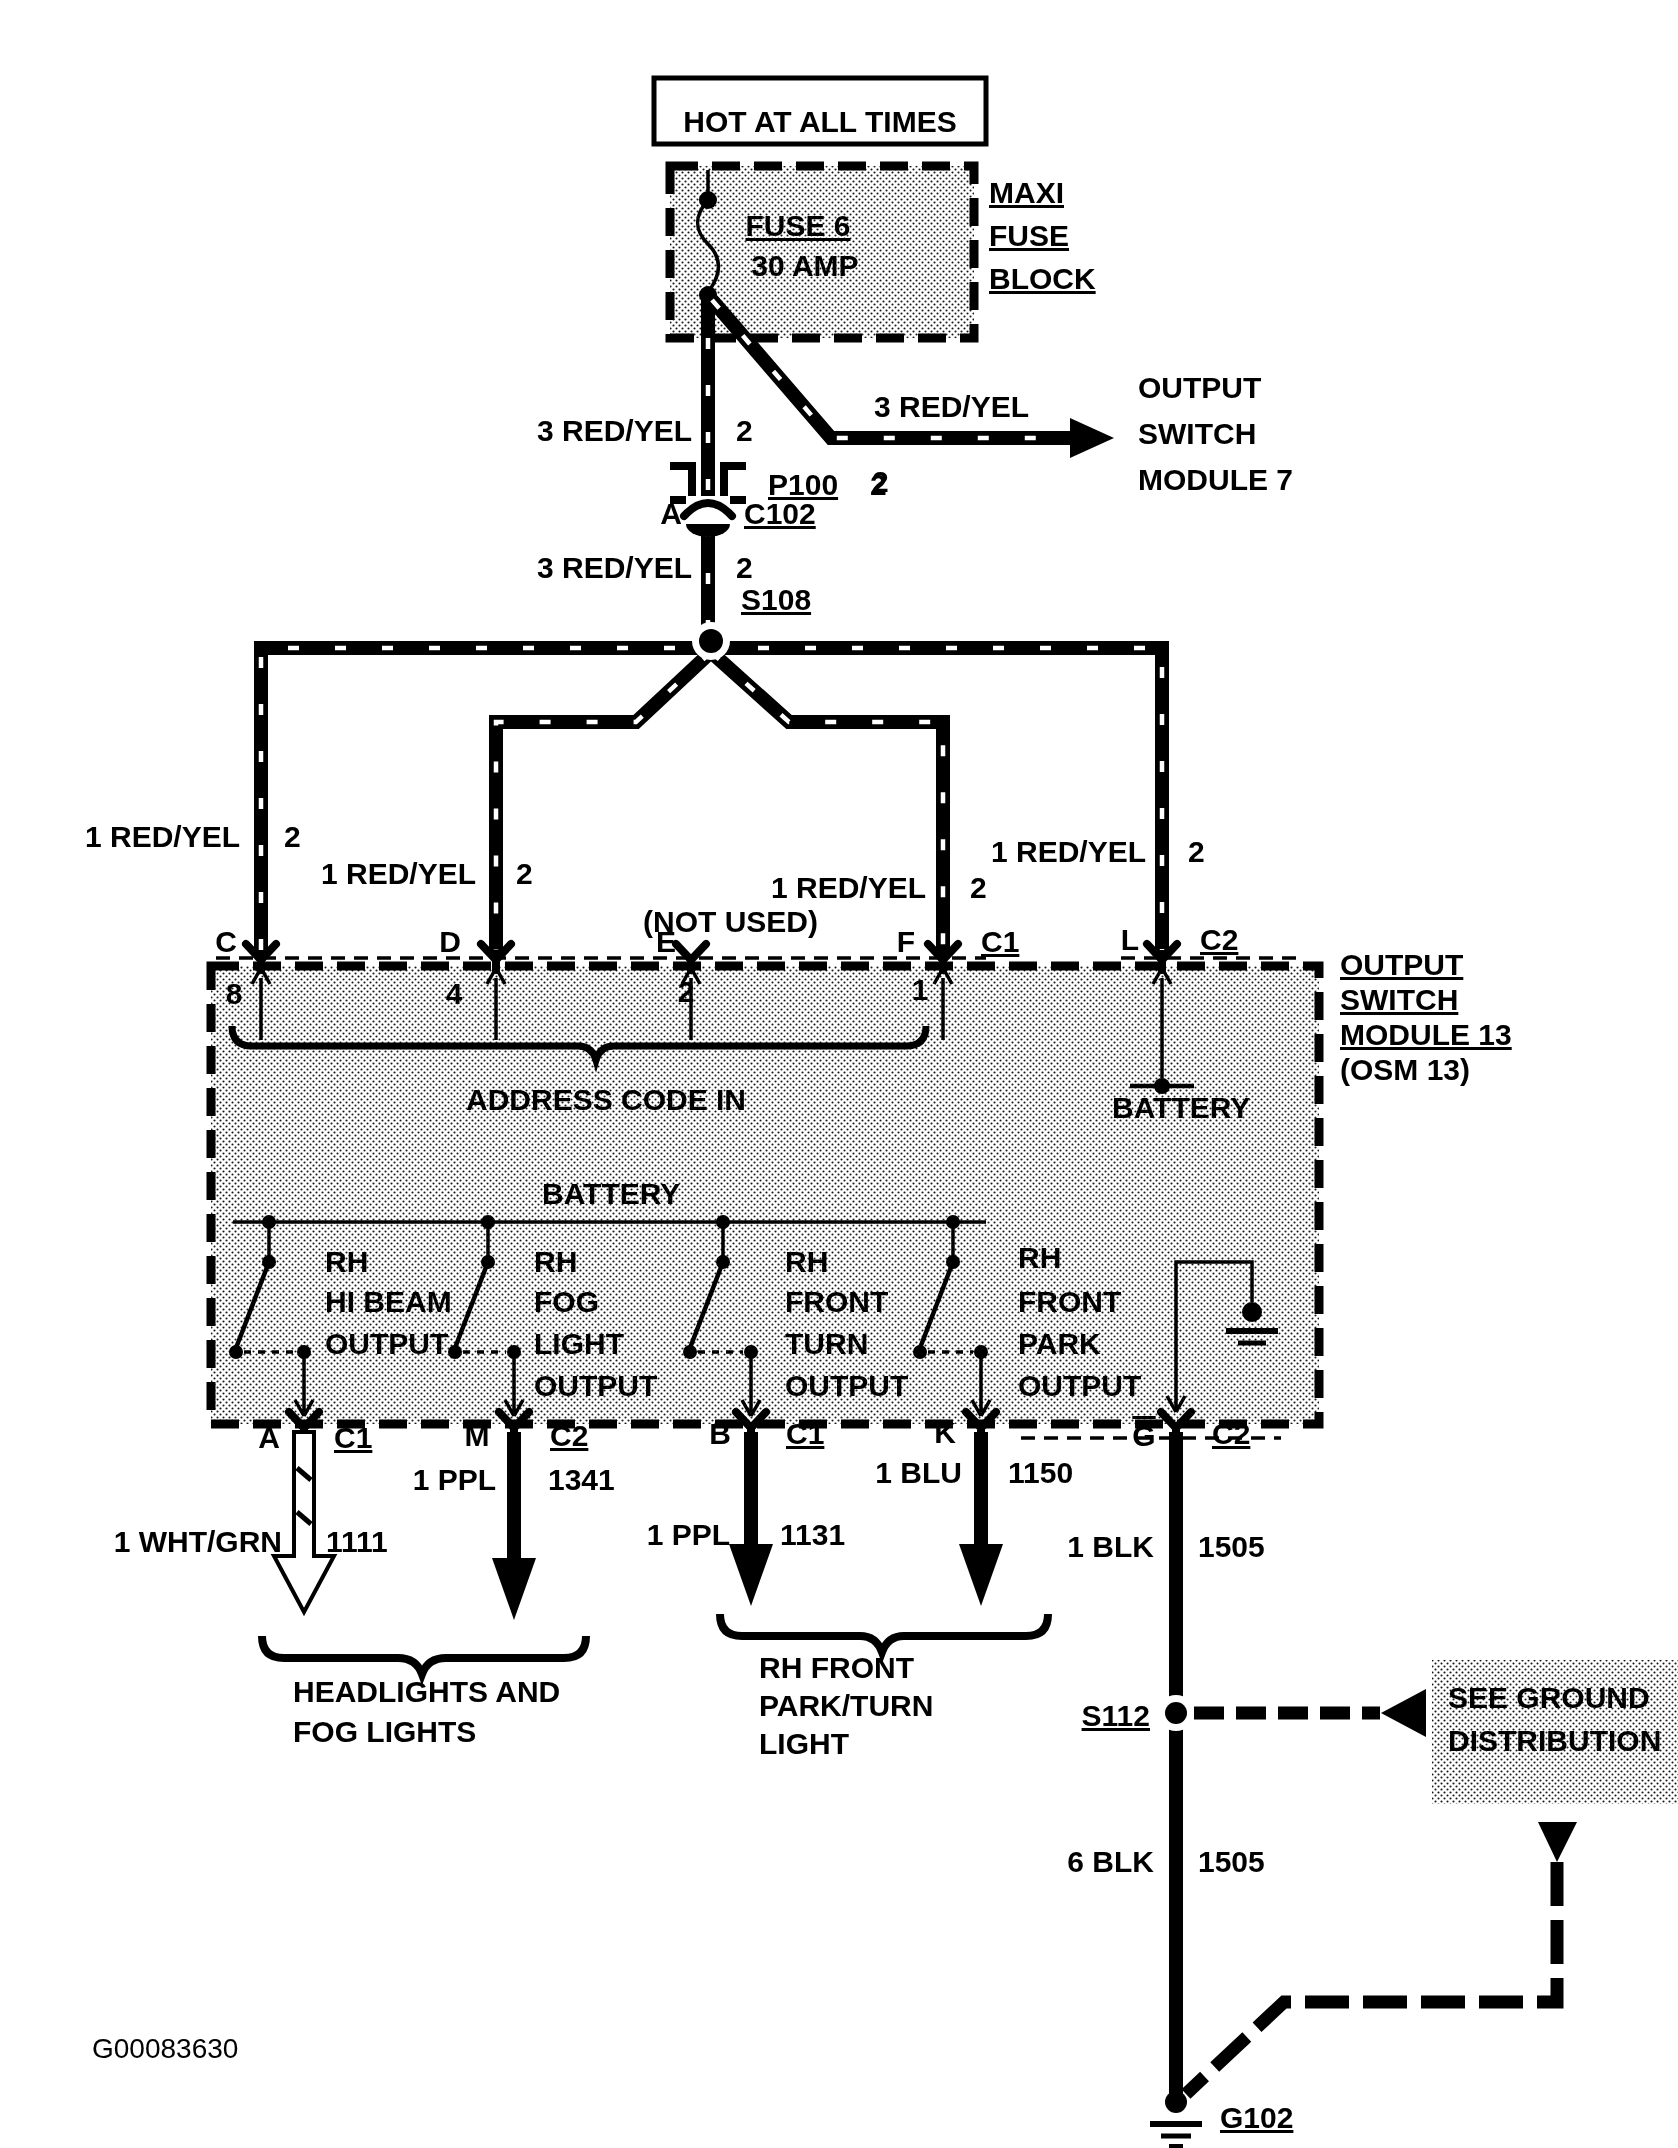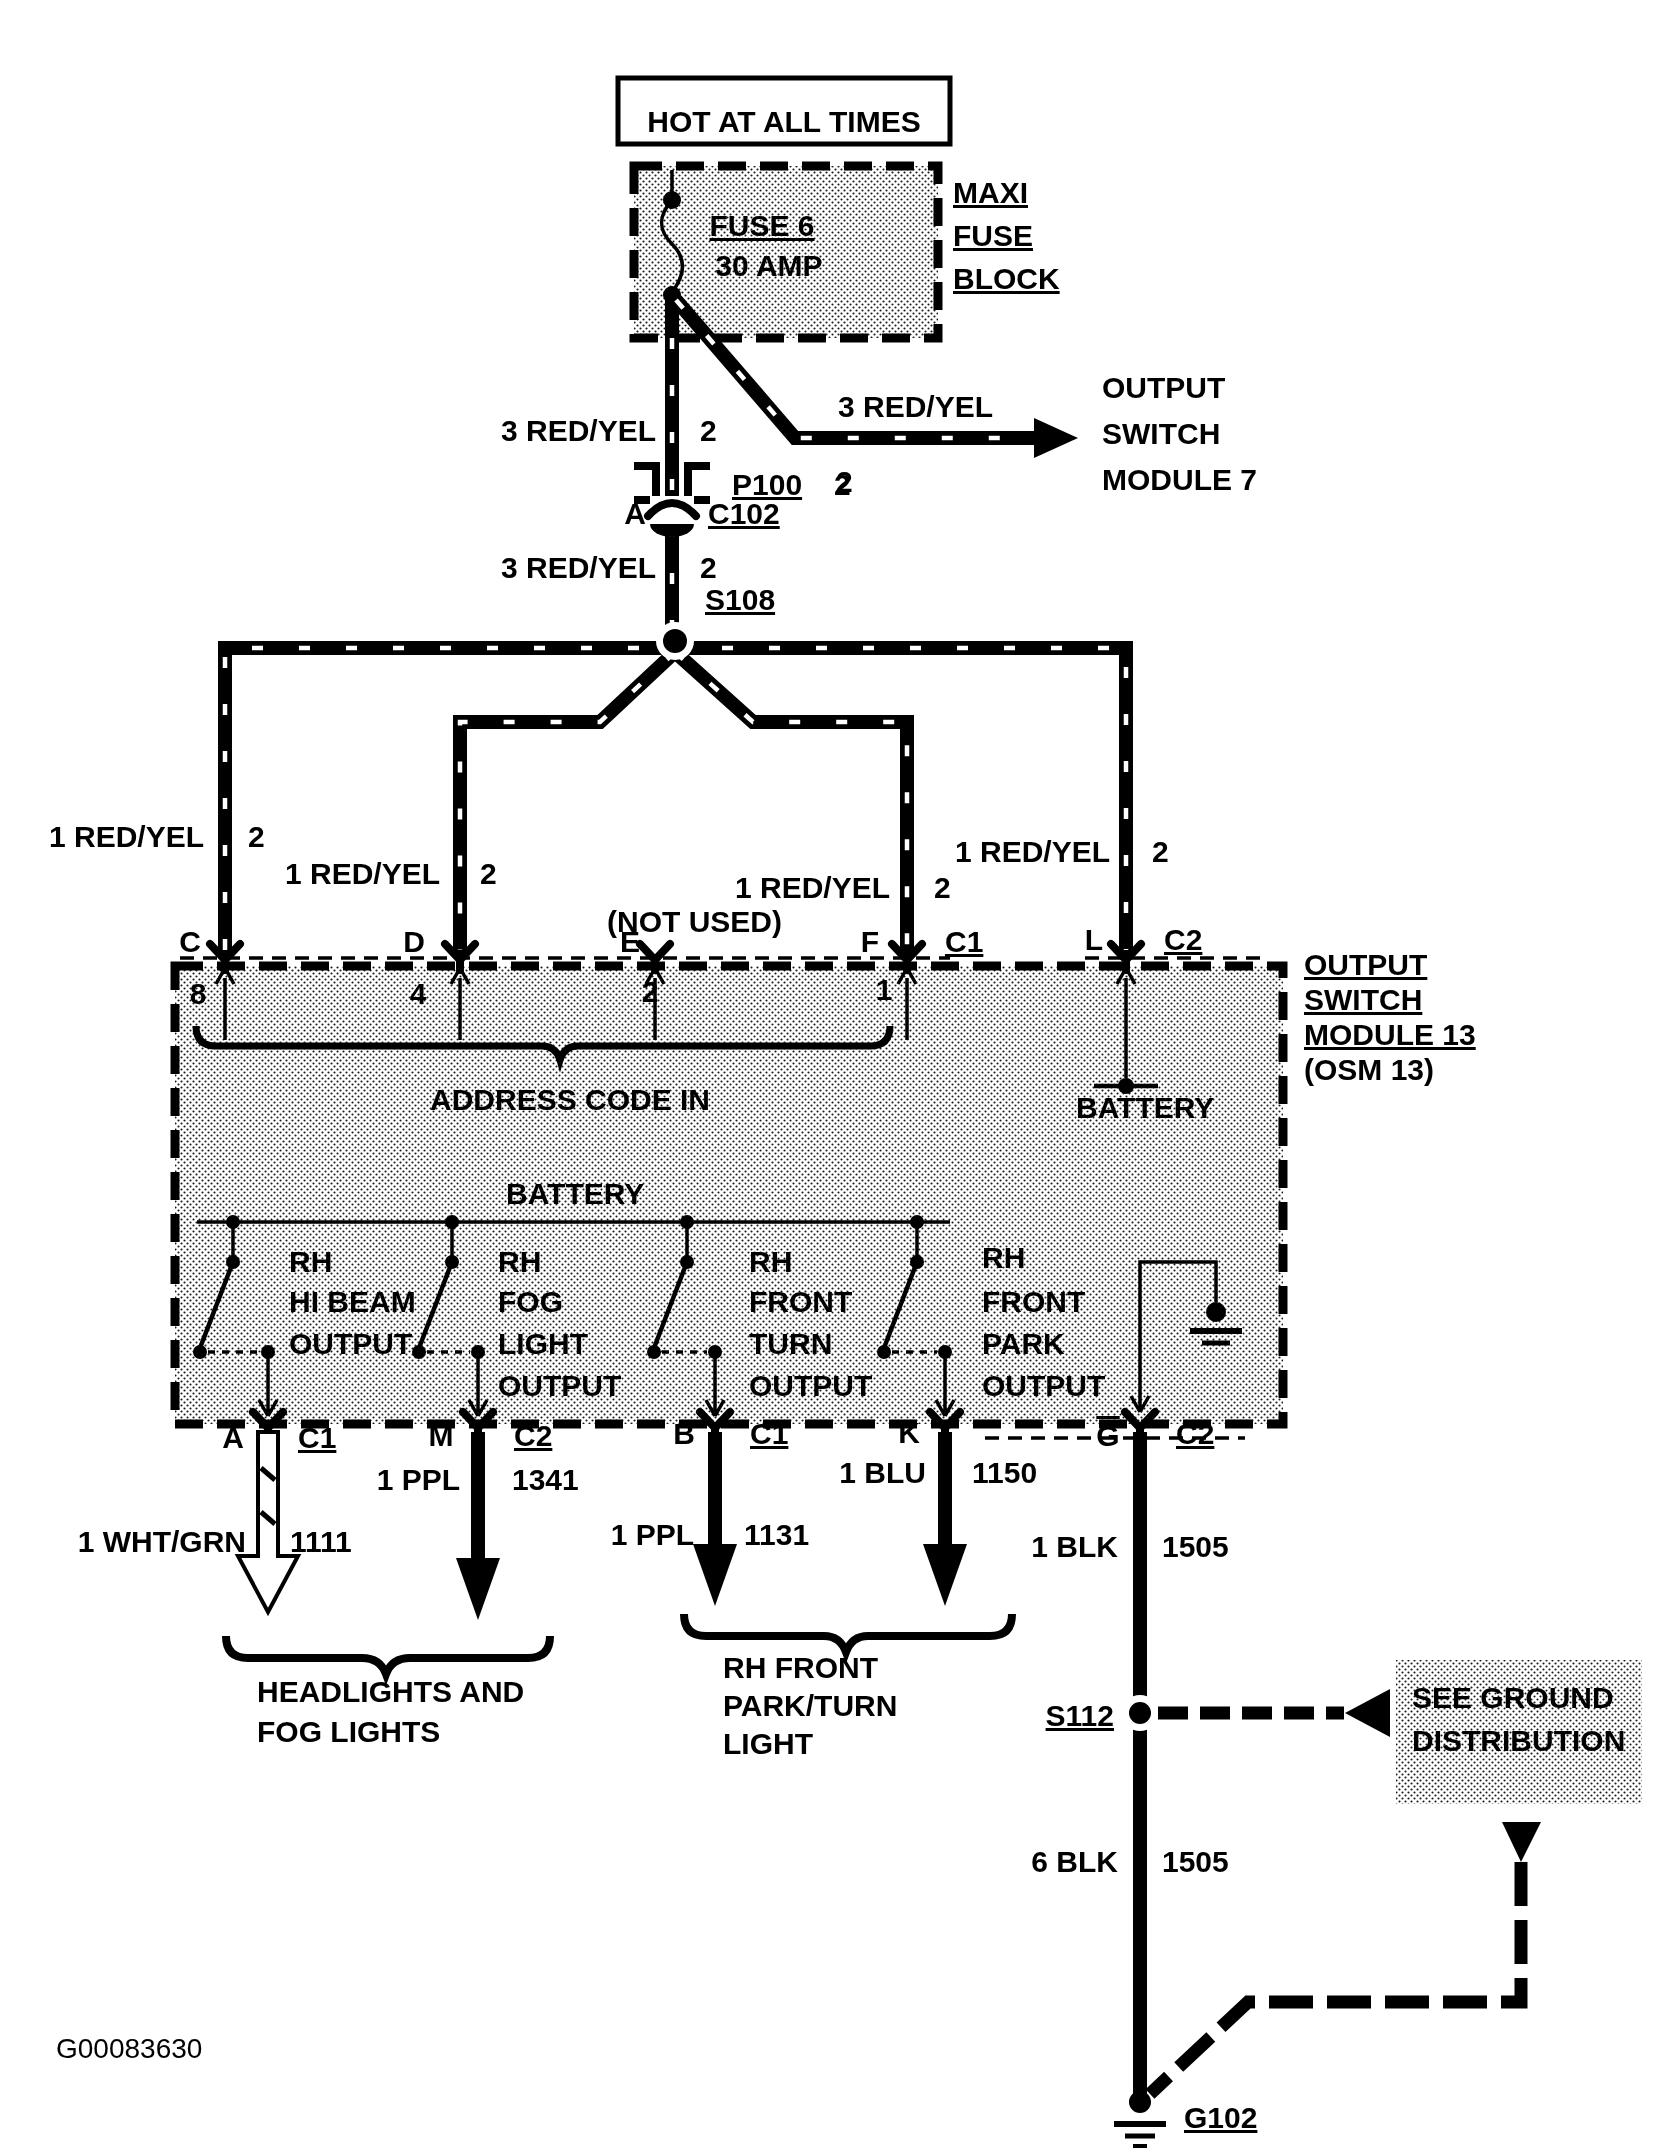--- a/index.html
+++ b/index.html
@@ -1,16 +1,16 @@
 <!DOCTYPE html>
 <html><head>
 <meta charset="utf-8">
 <style>
   html,body{margin:0;padding:0;background:#ffffff;}
-  .page{width:1405px;height:2148px;background:#fff;position:relative;}
+  .page{width:1405px;height:2148px;background:#fff;position:relative;padding-left:36px;}
   svg{display:block;}
   
   .wire{stroke:#000;stroke-width:14;fill:none;}
   .tick{stroke:#fff;stroke-width:4.5;fill:none;stroke-dasharray:11 36;}
   .thin{stroke:#000;stroke-width:3.5;fill:none;}
   .thin4{stroke:#000;stroke-width:4.5;fill:none;}
   .sym{stroke:#000;stroke-width:8;fill:none;stroke-linecap:round;}
   .boxdash{fill:none;stroke:#000;stroke-width:9;stroke-dasharray:28 14;}
   .soliddot{fill:#000;stroke:none;}
   

